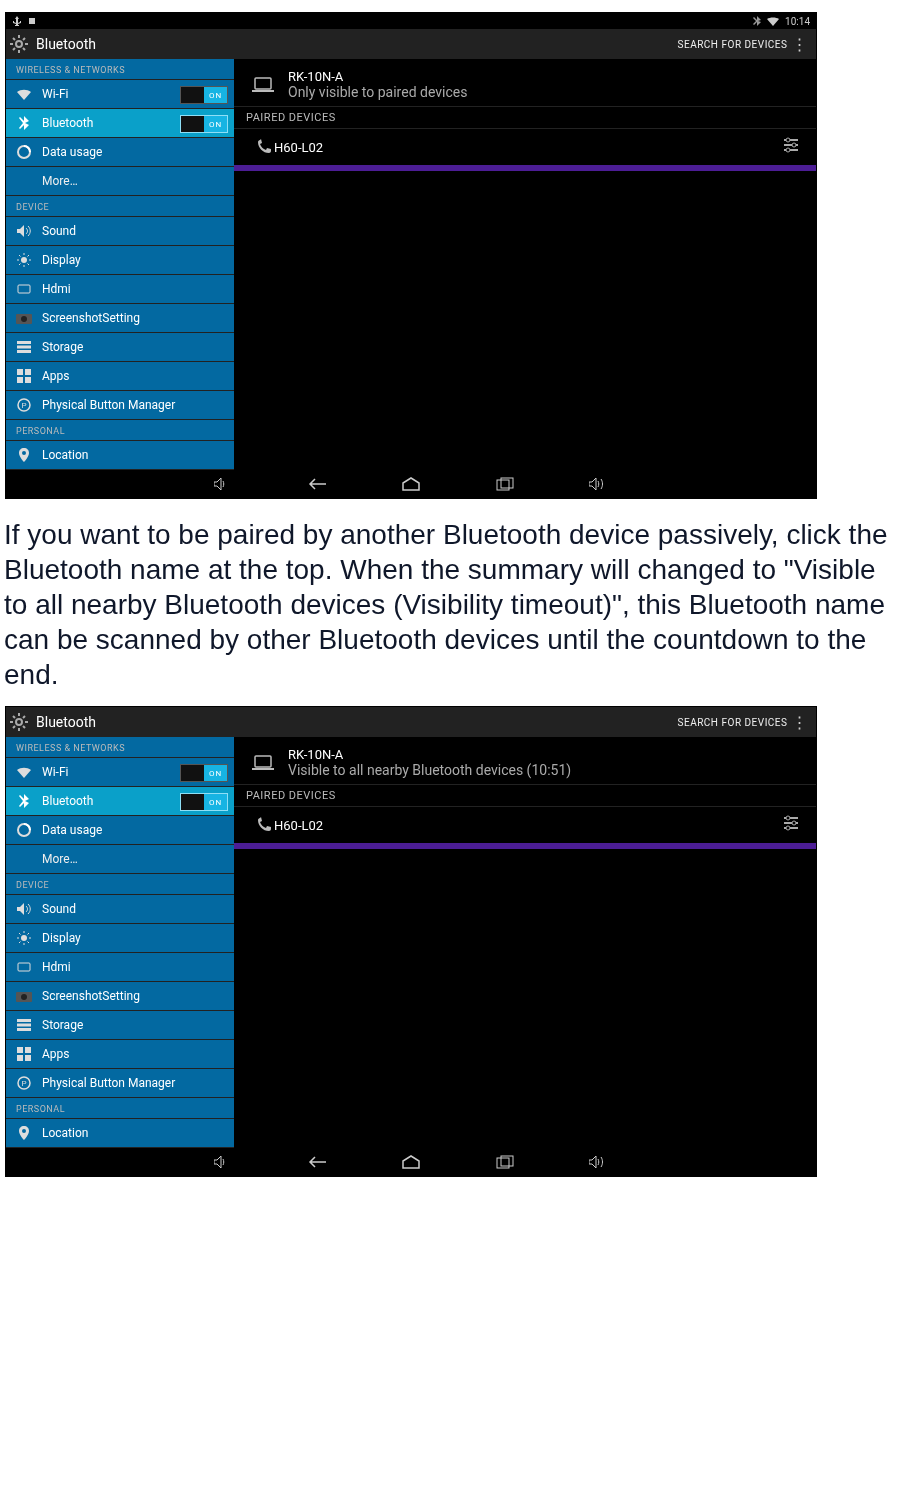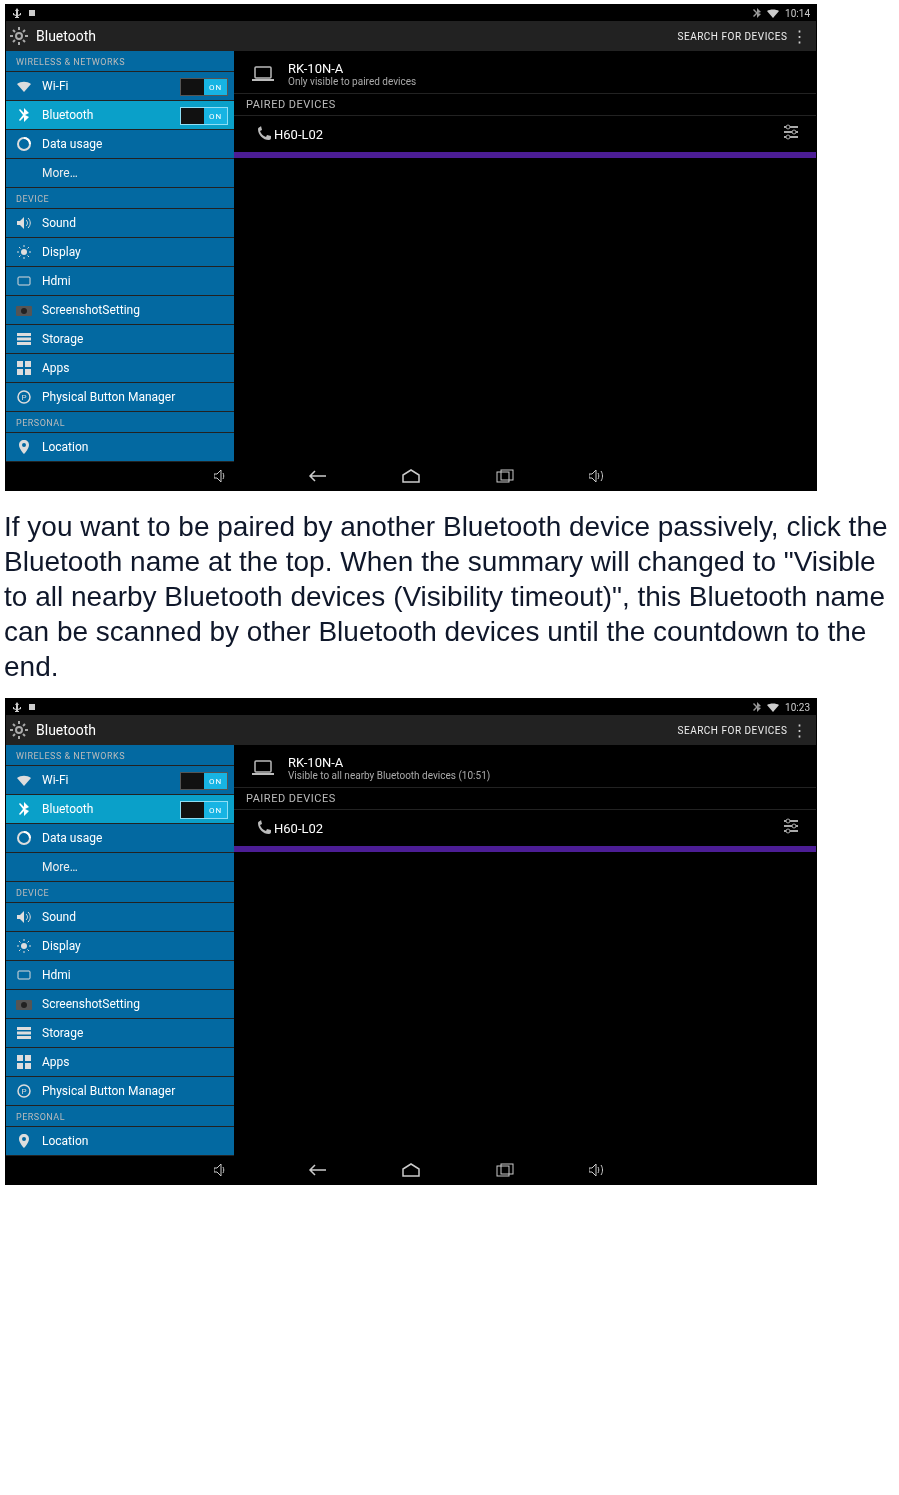--- a/index.html
+++ b/index.html
@@ -1,16 +1,16 @@
 <!DOCTYPE html>
 <html><head>
 <meta charset="utf-8">
 <style>
   html,body{margin:0;padding:0;background:#fff;font-family:Arial,Helvetica,sans-serif;color:#000}
-  .page{width:899px;margin:0 auto;padding:4px 0 40px 0;box-sizing:border-box}
+  .page{width:899px;margin:8px auto;padding:4px 0 40px 0;box-sizing:border-box}
   .shot{width:810px;margin:0 0 18px 5px;border:1px solid #000;background:#000;color:#fff;font-family:Roboto,Arial,sans-serif}
   .statusbar{height:16px;background:#000;display:flex;align-items:center;justify-content:space-between;padding:0 6px;font-size:10px;color:#ccc}
   .sb-left{display:flex;gap:6px;align-items:center}
   .sb-right{display:flex;gap:6px;align-items:center}
   .actionbar{height:30px;background:#222;display:flex;align-items:center;justify-content:space-between;padding:0 4px}
   .ab-left{display:flex;align-items:center;gap:8px}
   .ab-title{font-size:14px;color:#fff}
   .ab-right{display:flex;align-items:center;font-size:10px;letter-spacing:.5px;color:#eee}
   .ab-right .overflow{font-size:16px;color:#ccc;padding:0 4px}
   .gear{width:18px;height:18px;display:inline-flex;align-items:center;justify-content:center}
@@ -23,21 +23,21 @@
   .nav-item.active .ico{color:#fff}
   .nav-item .toggle{position:absolute;right:6px;top:6px;width:46px;height:16px;border:1px solid #555;background:#111;display:flex}
   .nav-item .toggle .half{flex:1}
   .nav-item .toggle .on{background:#17b4e3;color:#fff;font-size:8px;display:flex;align-items:center;justify-content:center;letter-spacing:1px}
   .nav-item.active .toggle{border-color:#8fdff6}
   .nav-item.more{padding-left:36px;color:#eee}
   .content{flex:1;background:#000;padding:0 0 0 0}
   .dev-row{display:flex;align-items:center;gap:14px;padding:10px 18px 6px 18px}
   .dev-ico{color:#bbb}
   .dev-name{font-size:13px;color:#fff}
-  .dev-sub{font-size:10px;color:#aaa}
+  .dev-sub{font-size:14px;color:#aaa}
   .paired-hdr{font-size:11px;color:#bbb;letter-spacing:.5px;padding:4px 12px 4px 12px;border-top:1px solid #222;border-bottom:1px solid #222}
   .paired-row{display:flex;align-items:flex-end;gap:2px;padding:10px 18px 10px 22px;border-bottom:6px solid #4c1d95;position:relative}
   .paired-row .sett{position:absolute;right:16px;top:8px;color:#aaa}
   .navbar{height:28px;background:#000;display:flex;align-items:center;justify-content:center;gap:70px;color:#ccc}
   .navbar span{display:inline-flex;width:24px;height:18px;align-items:center;justify-content:center}
   .para{font-size:28px;line-height:1.25;margin:8px 4px 14px 4px;font-family:Arial,Helvetica,sans-serif;color:#0f172a}
   .pagenum{text-align:center;font-size:16px;margin-top:70px;font-family:"Times New Roman",serif}
   svg{display:block}
 </style>
 </head>
@@ -273,47 +273,20 @@
             <path d="M0 5v4h3l4 4V1L3 5z" fill="none" stroke="#ccc"></path>
             <path d="M9 4c1 2 1 4 0 6M12 2c2 3 2 7 0 10" stroke="#ccc" fill="none"></path>
           </svg>
         </span>
   </div>
 </div>
 
 <p class="para">If you want to be paired by another Bluetooth device passively, click the Bluetooth name at the top. When the summary will changed to "Visible to all nearby Bluetooth devices (Visibility timeout)", this Bluetooth name can be scanned by other Bluetooth devices until the countdown to the end.</p>
 
 <div class="shot">
-  <div class="statusbar">
-    <div class="sb-left">
-      <span>
-            <svg width="10" height="10" viewBox="0 0 10 10">
-              <path d="M5 0l2 3H6v4l2-1v-1h1v2l-3 1v1h1v1H3v-1h1v-1L1 7V5h1v1l2 1V3H3z" fill="#ccc"></path>
-            </svg>
-          </span>
-      <span>
-            <svg width="8" height="8" viewBox="0 0 8 8">
-              <rect x="1" y="1" width="6" height="6" fill="#ccc"></rect>
-            </svg>
-          </span>
-    </div>
-    <div class="sb-right">
-      <span>
-            <svg width="8" height="10" viewBox="0 0 8 10">
-              <path d="M4 0v4L1 1 0 2l3 3-3 3 1 1 3-3v4l4-4-3-1 3-1z" fill="#999"></path>
-            </svg>
-          </span>
-      <span>
-            <svg width="12" height="9" viewBox="0 0 12 9">
-              <path d="M6 9L0 2C3 0 9 0 12 2z" fill="#ccc"></path>
-            </svg>
-          </span>
-      <span>10:23</span>
-    </div>
-  </div>
 
   <div class="actionbar">
     <div class="ab-left">
       <span class="gear">
             <svg width="18" height="18" viewBox="0 0 18 18">
               <circle cx="9" cy="9" r="3" fill="none" stroke="#aaa" stroke-width="2"></circle>
               <path d="M9 0v3M9 15v3M0 9h3M15 9h3M3 3l2 2M13 13l2 2M15 3l-2 2M5 13l-2 2" stroke="#aaa" stroke-width="2"></path>
             </svg>
           </span>
       <span class="ab-title">Bluetooth</span>

